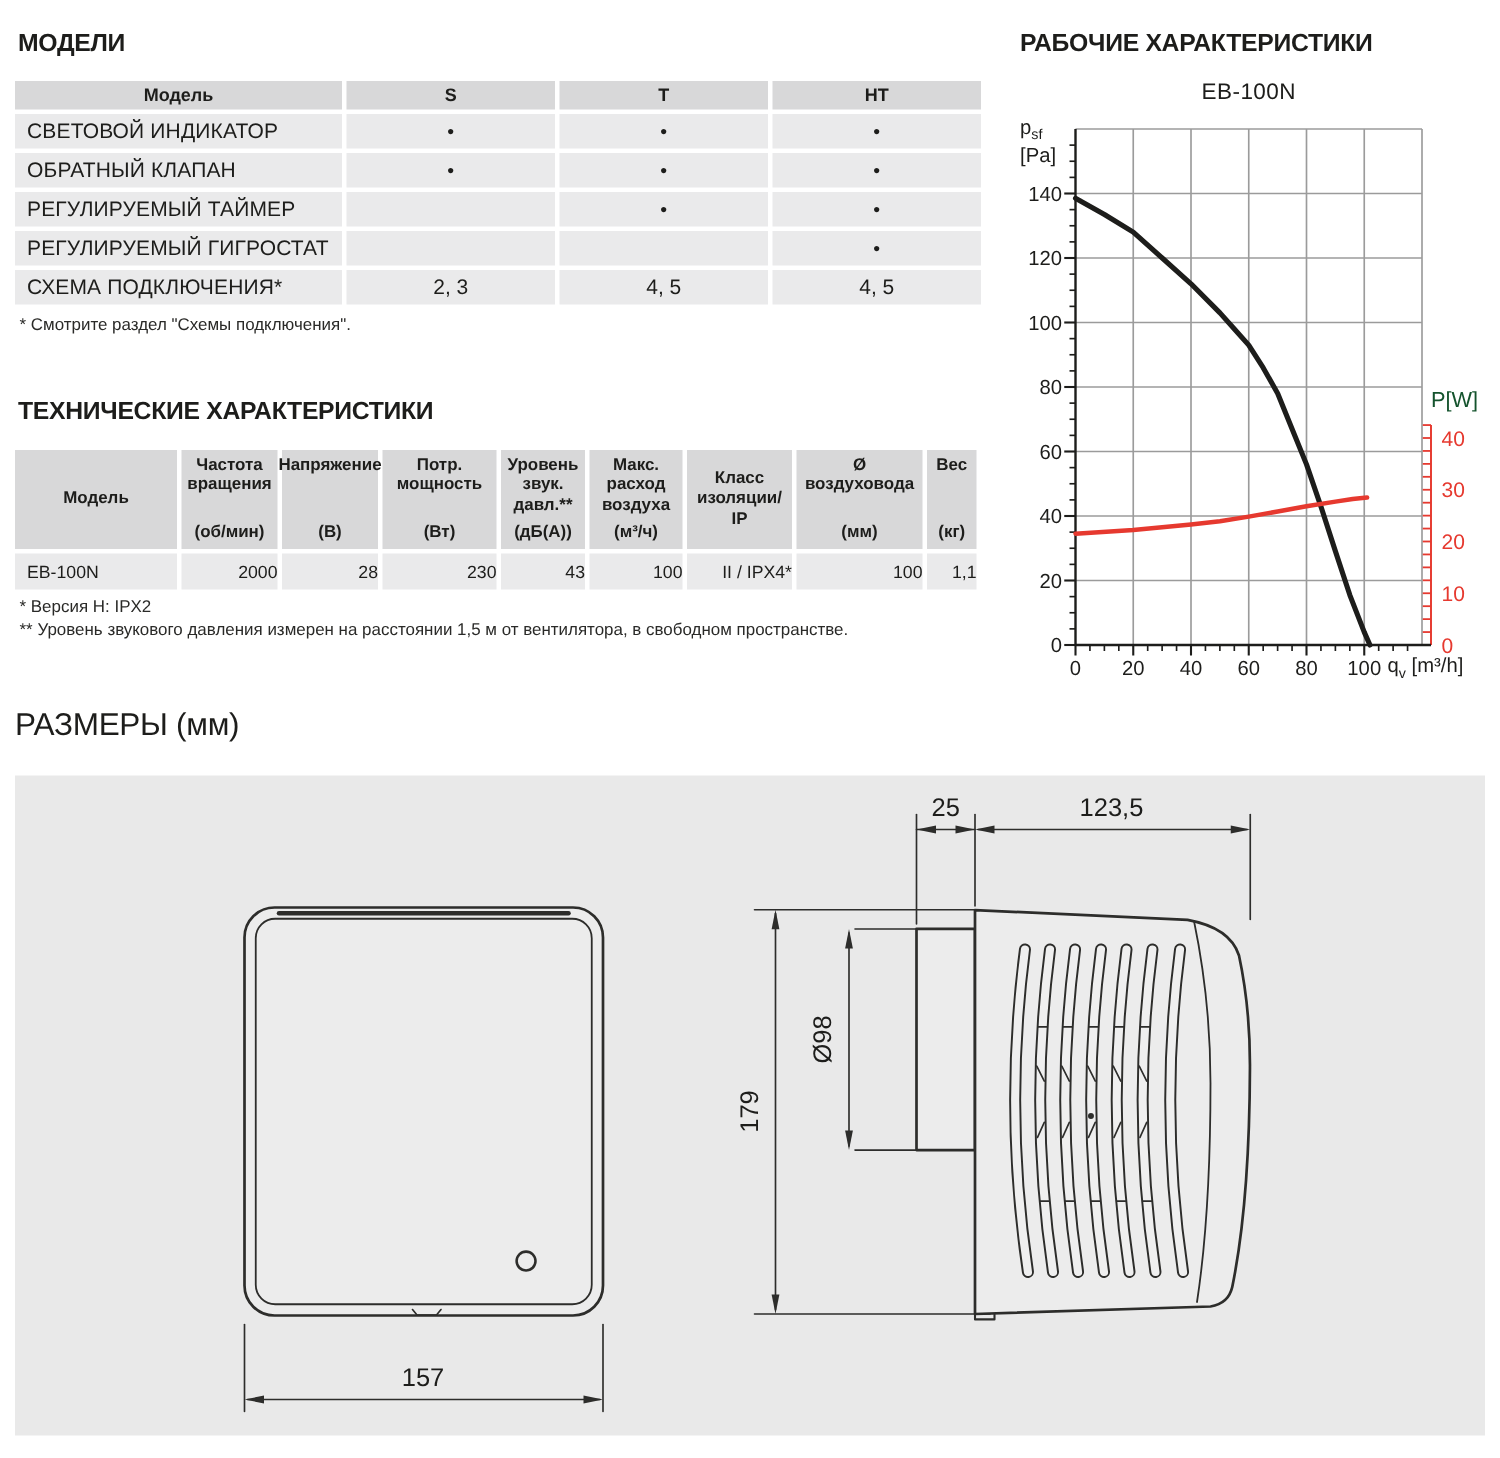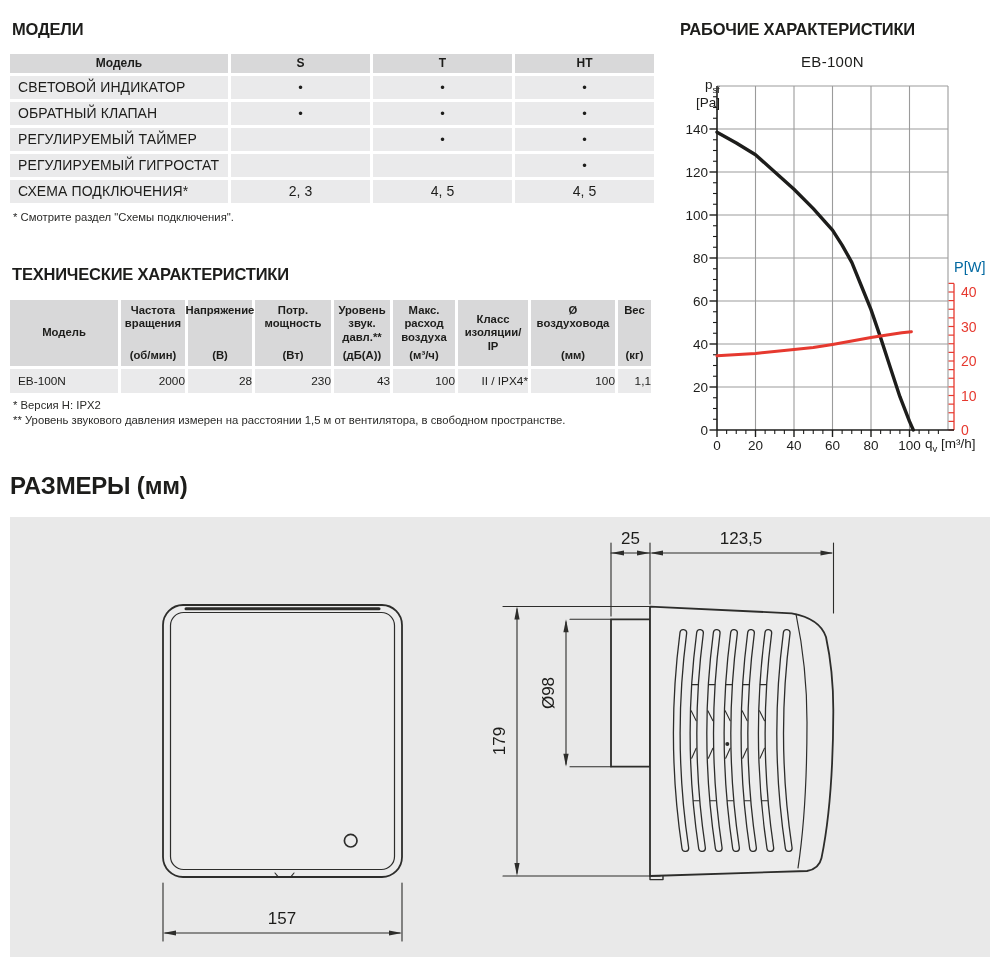--- a/index.html
+++ b/index.html
@@ -1,19 +1,19 @@
 <!DOCTYPE html>
 <html><head>
 <meta charset="utf-8">
 <style>
   html,body{margin:0;padding:0;background:#fff;}
   .page{position:relative;width:1000px;height:972px;background:#fff;
         font-family:"Liberation Sans",sans-serif;color:#1d1d1b;overflow:hidden;padding-left:48px;}
   .sec-h{position:absolute;font-weight:bold;font-size:16.5px;letter-spacing:-.2px;white-space:nowrap;}
-  .big-h{position:absolute;font-weight:bold;font-size:24px;letter-spacing:-.2px;}
+  .big-h{position:absolute;font-weight:normal;font-size:21px;letter-spacing:-.2px;}
   .footnote{position:absolute;font-size:11.3px;color:#2a2a28;white-space:nowrap;}
   
   .mgrid{position:absolute;left:10px;top:54px;display:grid;
          grid-template-columns:218px 139px 139px 139px;gap:3px;}
   .mcell{background:#eaeaeb;height:23px;line-height:23px;font-size:14px;
          text-align:center;overflow:hidden;white-space:nowrap;}
   .mhead{background:#d8d8d9;height:19px;line-height:19px;font-weight:bold;font-size:12px;}
   .mlabel{text-align:left;padding-left:8px;letter-spacing:.1px;}
   .mdot{font-size:13px;}
   
@@ -24,21 +24,21 @@
          font-weight:bold;font-size:11.3px;line-height:1.18;padding:4px 1px;box-sizing:border-box;}
   .thead.center{justify-content:center;}
   .tbody-cell{background:#eaeaeb;height:24px;line-height:24px;font-size:11.8px;
               text-align:right;white-space:nowrap;overflow:hidden;}
   .tbody-cell.first{text-align:left;padding-left:8px;}
   
   .chart-title{position:absolute;left:717px;top:53px;width:231px;text-align:center;
                font-size:15px;letter-spacing:.3px;}
   .axis-lab{position:absolute;font-size:13.5px;line-height:1.18;}
   .axis-lab sub{font-size:9.5px;}
-  .red{color:#0369a1;}
+  .red{color:#14532d;}
   
   .panel{position:absolute;left:10px;top:517px;width:980px;height:440px;background:#e9e9e9;}
   svg{display:block;}
   svg text{font-family:"Liberation Sans",sans-serif;}
 </style>
 </head>
 <body>
 
 <div class="page">
 
@@ -116,21 +116,21 @@
       <div class="tbody-cell">II / IPX4*</div>
       <div class="tbody-cell">100</div>
       <div class="tbody-cell">1,1</div>
     </div>
   <div class="footnote" style="left:13px;top:399px;">* Версия H: IPX2</div>
   <div class="footnote" style="left:13px;top:414px;">** Уровень звукового давления измерен на расстоянии 1,5 м от вентилятора, в свободном пространстве.</div>
 
   <div class="sec-h" style="left:680px;top:20px;">РАБОЧИЕ ХАРАКТЕРИСТИКИ</div>
   <div class="chart-title">EB-100N</div>
 
-  <div class="axis-lab" style="left:680px;top:77px;width:40px;text-align:right;">
+  <div class="axis-lab" style="left:680px;top:77px;width:40px;text-align:left;">
     <span>p</span><sub>sf</sub><br>
     <span>[Pa]</span>
   </div>
 
   <div class="axis-lab" style="left:925px;top:436px;white-space:nowrap;">
     <span>q</span><sub>v</sub>
     <span>[m³/h]</span>
   </div>
 
   <div class="axis-lab red" style="left:954px;top:259px;font-size:14.5px;">P[W]</div>

